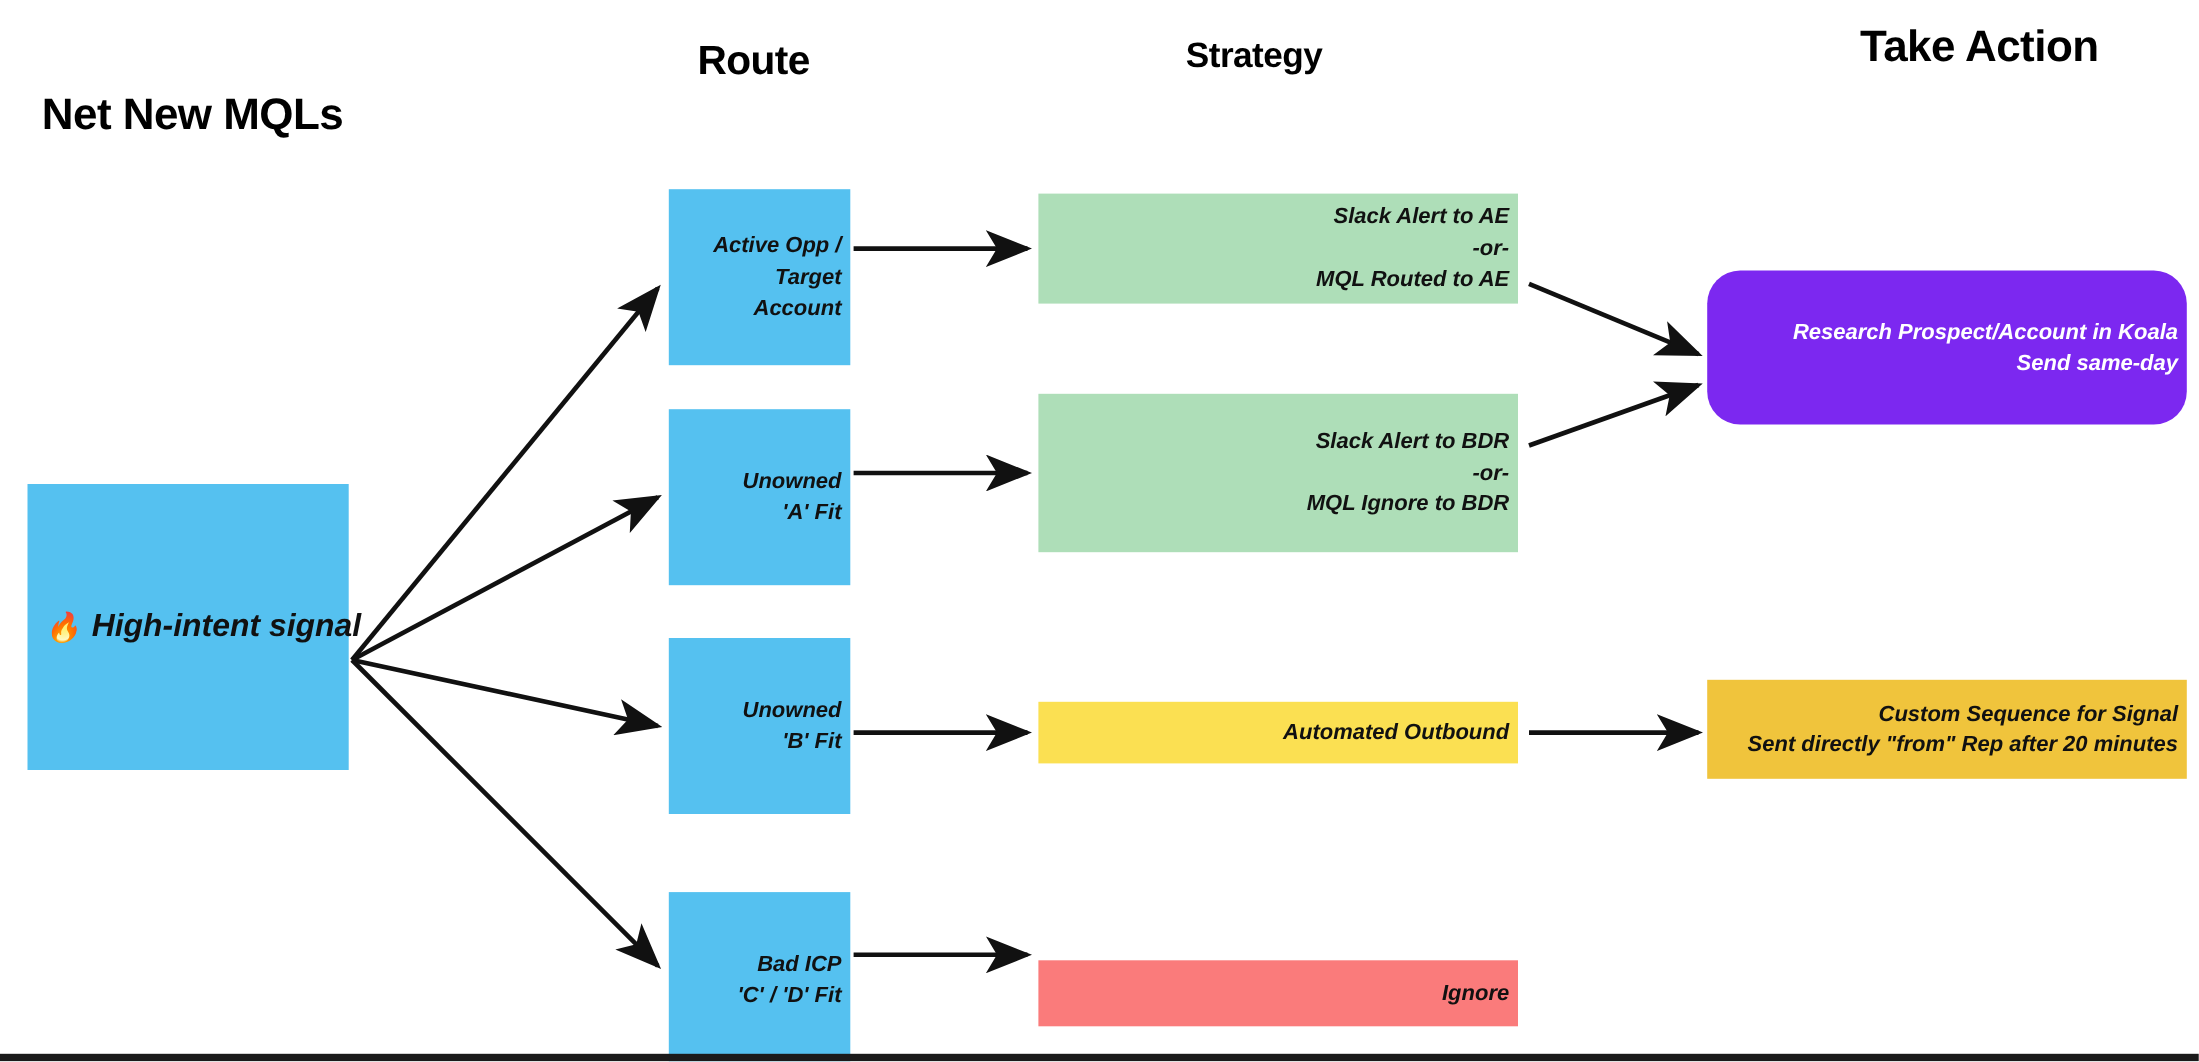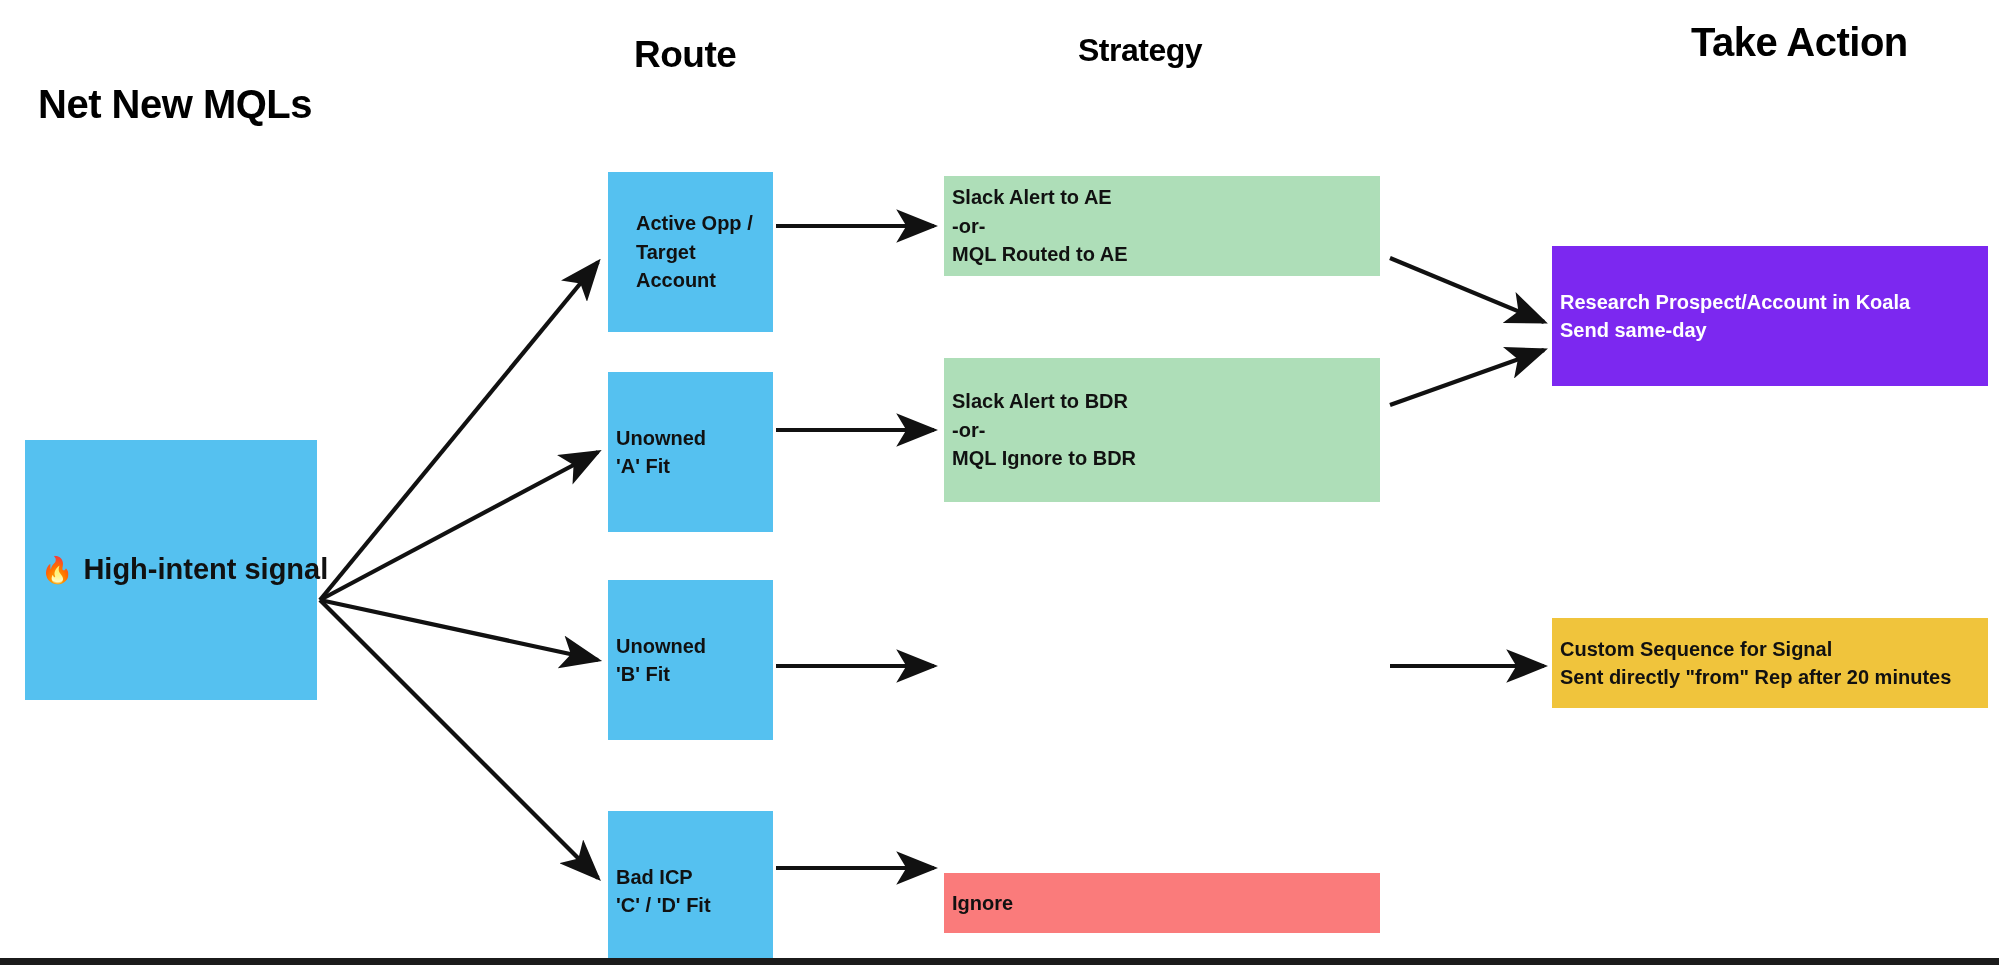--- a/index.html
+++ b/index.html
@@ -34,25 +34,26 @@
   #hdr-route   { left: 634px;  top: 36px;  font-size: 37px; }
   #hdr-strat   { left: 1078px; top: 34px;  font-size: 32px; }
   #hdr-action  { left: 1663px; top: 22px;  font-size: 40px; margin-left: 28px; }
 
   
   .node {
     position: absolute;
     display: flex;
     align-items: center;
     justify-content: center;
-    text-align: left;
+    text-align: right;
     font-weight: 700;
     color: #111111;
     line-height: 1.42;
     padding: 4px 8px;
+    font-style: italic;
   }
   .node .lines { width: 100%; }
   .node .lines span { display: block; }
 
   
   #node-source {
     left: 25px;  top: 440px;  width: 292px; height: 260px;
     background: var(--blue);
     font-size: 29px;
     font-weight: 700;
@@ -88,21 +89,21 @@
   #strat-1 { top: 358px; height: 144px; background: var(--green); }
   #strat-2 { top: 638px; height: 56px;  background: var(--yellow); }
   #strat-3 { top: 873px; height: 60px;  background: var(--red); }
 
   
   .action-box {
     left: 1552px;
     width: 436px;
     font-size: 20px;
   }
-  #action-0 { top: 246px; height: 140px; background: var(--purple); color: #ffffff; }
+  #action-0 { top: 246px; height: 140px; background: var(--purple); color: #ffffff; border-radius: 30px; }
   #action-1 { top: 618px; height: 90px;  background: var(--amber); color: #111111; }
 
   
   #arrows {
     position: absolute;
     left: 0; top: 0;
     width: 1999px;
     height: 965px;
     pointer-events: none;
   }
@@ -190,20 +191,25 @@
       <span>MQL Routed to AE</span>
     </div>
   </div>
   <div class="node strategy-box" id="strat-1">
     <div class="lines">
       <span>Slack Alert to BDR</span>
       <span>-or-</span>
       <span>MQL Ignore to BDR</span>
     </div>
   </div>
+  <div class="node strategy-box" id="strat-2">
+    <div class="lines">
+      <span>Automated Outbound</span>
+    </div>
+  </div>
   <div class="node strategy-box" id="strat-3">
     <div class="lines">
       <span>Ignore</span>
     </div>
   </div>
 
   <div class="node action-box" id="action-0">
     <div class="lines">
       <span>Research Prospect/Account in Koala</span>
       <span>Send same-day</span>

